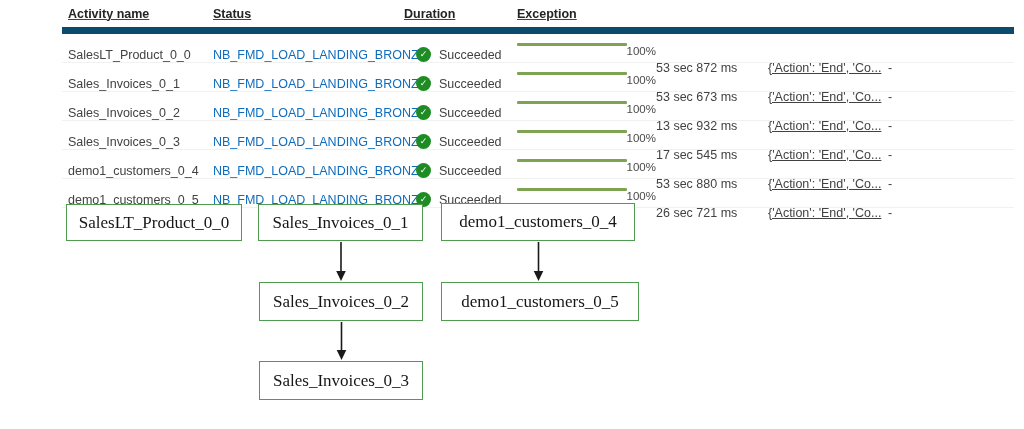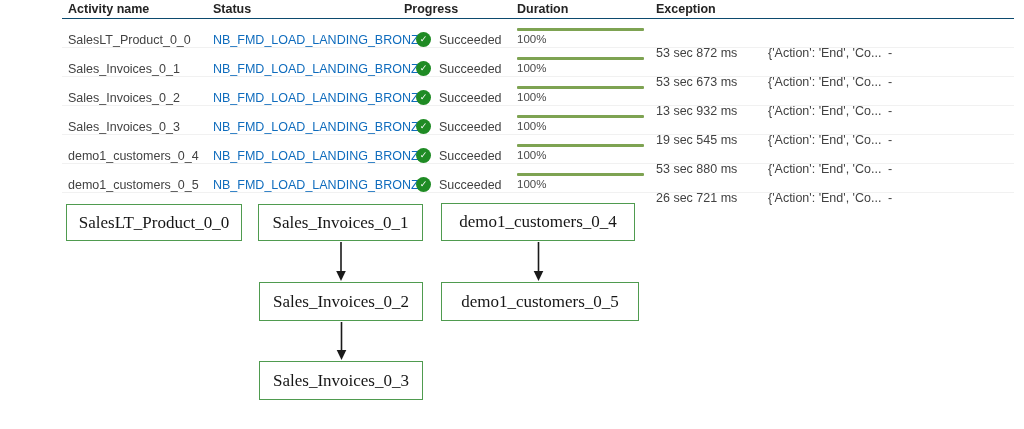--- a/index.html
+++ b/index.html
@@ -9,37 +9,37 @@
     font-family:"Liberation Sans", sans-serif; color:#424242;
   }
   
   .grid-table { position:absolute; left:0; top:0; width:1024px; }
   .trow {
     display:grid;
     grid-template-columns:145px 191px 113px 139px 112px 120px 1fr;
     margin:0 10px 0 62px; padding-left:6px;
     border-bottom:1px solid #f1f1f1;
   }
-  .trow.head { height:19px; border-bottom:1px solid #0c4a6e; }
+  .trow.head { height:34px; border-bottom:7px solid #0c4a6e;text-decoration:underline; }
   .trow.body { height:29px; }
   .cell { display:flex; align-items:center; font-size:12.5px; overflow:visible; white-space:nowrap; }
   .head .cell { font-weight:600; color:#242424; }
   .cell.activity { color:#424242; }
   .cell.snapshot a { color:#0f6cbd; text-decoration:none; font-size:12.5px; }
   .cell.status { gap:8px; }
   .status-badge {
     width:15px; height:15px; border-radius:50%; background:#1f8b24;
     display:inline-flex; align-items:center; justify-content:center;
     color:#fff; font-size:9px; line-height:1; margin-left:12px; flex:0 0 auto;
   }
-  .cell.progress { flex-direction:column; align-items:flex-start; justify-content:flex-start; padding-top:9px; }
+  .cell.progress { flex-direction:row; align-items:flex-start; justify-content:center; padding-top:9px; }
   .pbar { width:127px; height:3px; background:#7ea352; border-radius:1px; }
   .pct { font-size:11.5px; color:#4a4a4a; margin-top:2px; }
   .cell.duration, .cell.exit, .cell.exception { color:#424242;margin-top:27px; }
-  .cell.exit { padding-right:6px; }
+  .cell.exit { padding-right:6px;text-decoration:underline; }
   
   .node {
     position:absolute; background:#fff; border:1.5px solid #4f9b4f;
     display:flex; align-items:center; justify-content:center;
     font-family:"Liberation Serif", serif; font-size:17px; color:#161616;
     white-space:nowrap;
   }
   #n0 { left:66px;  top:204px; width:176px; height:37px; }
   #n1 { left:258px; top:204px; width:165px; height:37px; }
   #n2 { left:441px; top:203px; width:194px; height:38px; }
@@ -49,21 +49,20 @@
   svg.arrows { position:absolute; left:0; top:0; width:1024px; height:429px; pointer-events:none; }
 </style>
 </head>
 <body>
 
 <div class="grid-table">
 
   <div class="trow head">
     <div class="cell">Activity name</div>
     <div class="cell">Status</div>
-    <div class="cell">Progress</div>
     <div class="cell">Duration</div>
     <div class="cell">Exception</div>
   </div>
 
   <div class="trow body">
     <div class="cell activity">SalesLT_Product_0_0</div>
     <div class="cell snapshot">
         <a href="#">NB_FMD_LOAD_LANDING_BRONZE</a>
       </div>
     <div class="cell status">
@@ -121,21 +120,21 @@
         <a href="#">NB_FMD_LOAD_LANDING_BRONZE</a>
       </div>
     <div class="cell status">
       <span class="status-badge">✓</span>
       <span>Succeeded</span>
     </div>
     <div class="cell progress">
       <div class="pbar"></div>
       <div class="pct">100%</div>
     </div>
-    <div class="cell duration">19 sec 545 ms</div>
+    <div class="cell duration">17 sec 545 ms</div>
     <div class="cell exit">{'Action': 'End', 'Co...</div>
     <div class="cell exception">-</div>
   </div>
 
   <div class="trow body">
     <div class="cell activity">demo1_customers_0_4</div>
     <div class="cell snapshot">
         <a href="#">NB_FMD_LOAD_LANDING_BRONZE</a>
       </div>
     <div class="cell status">

